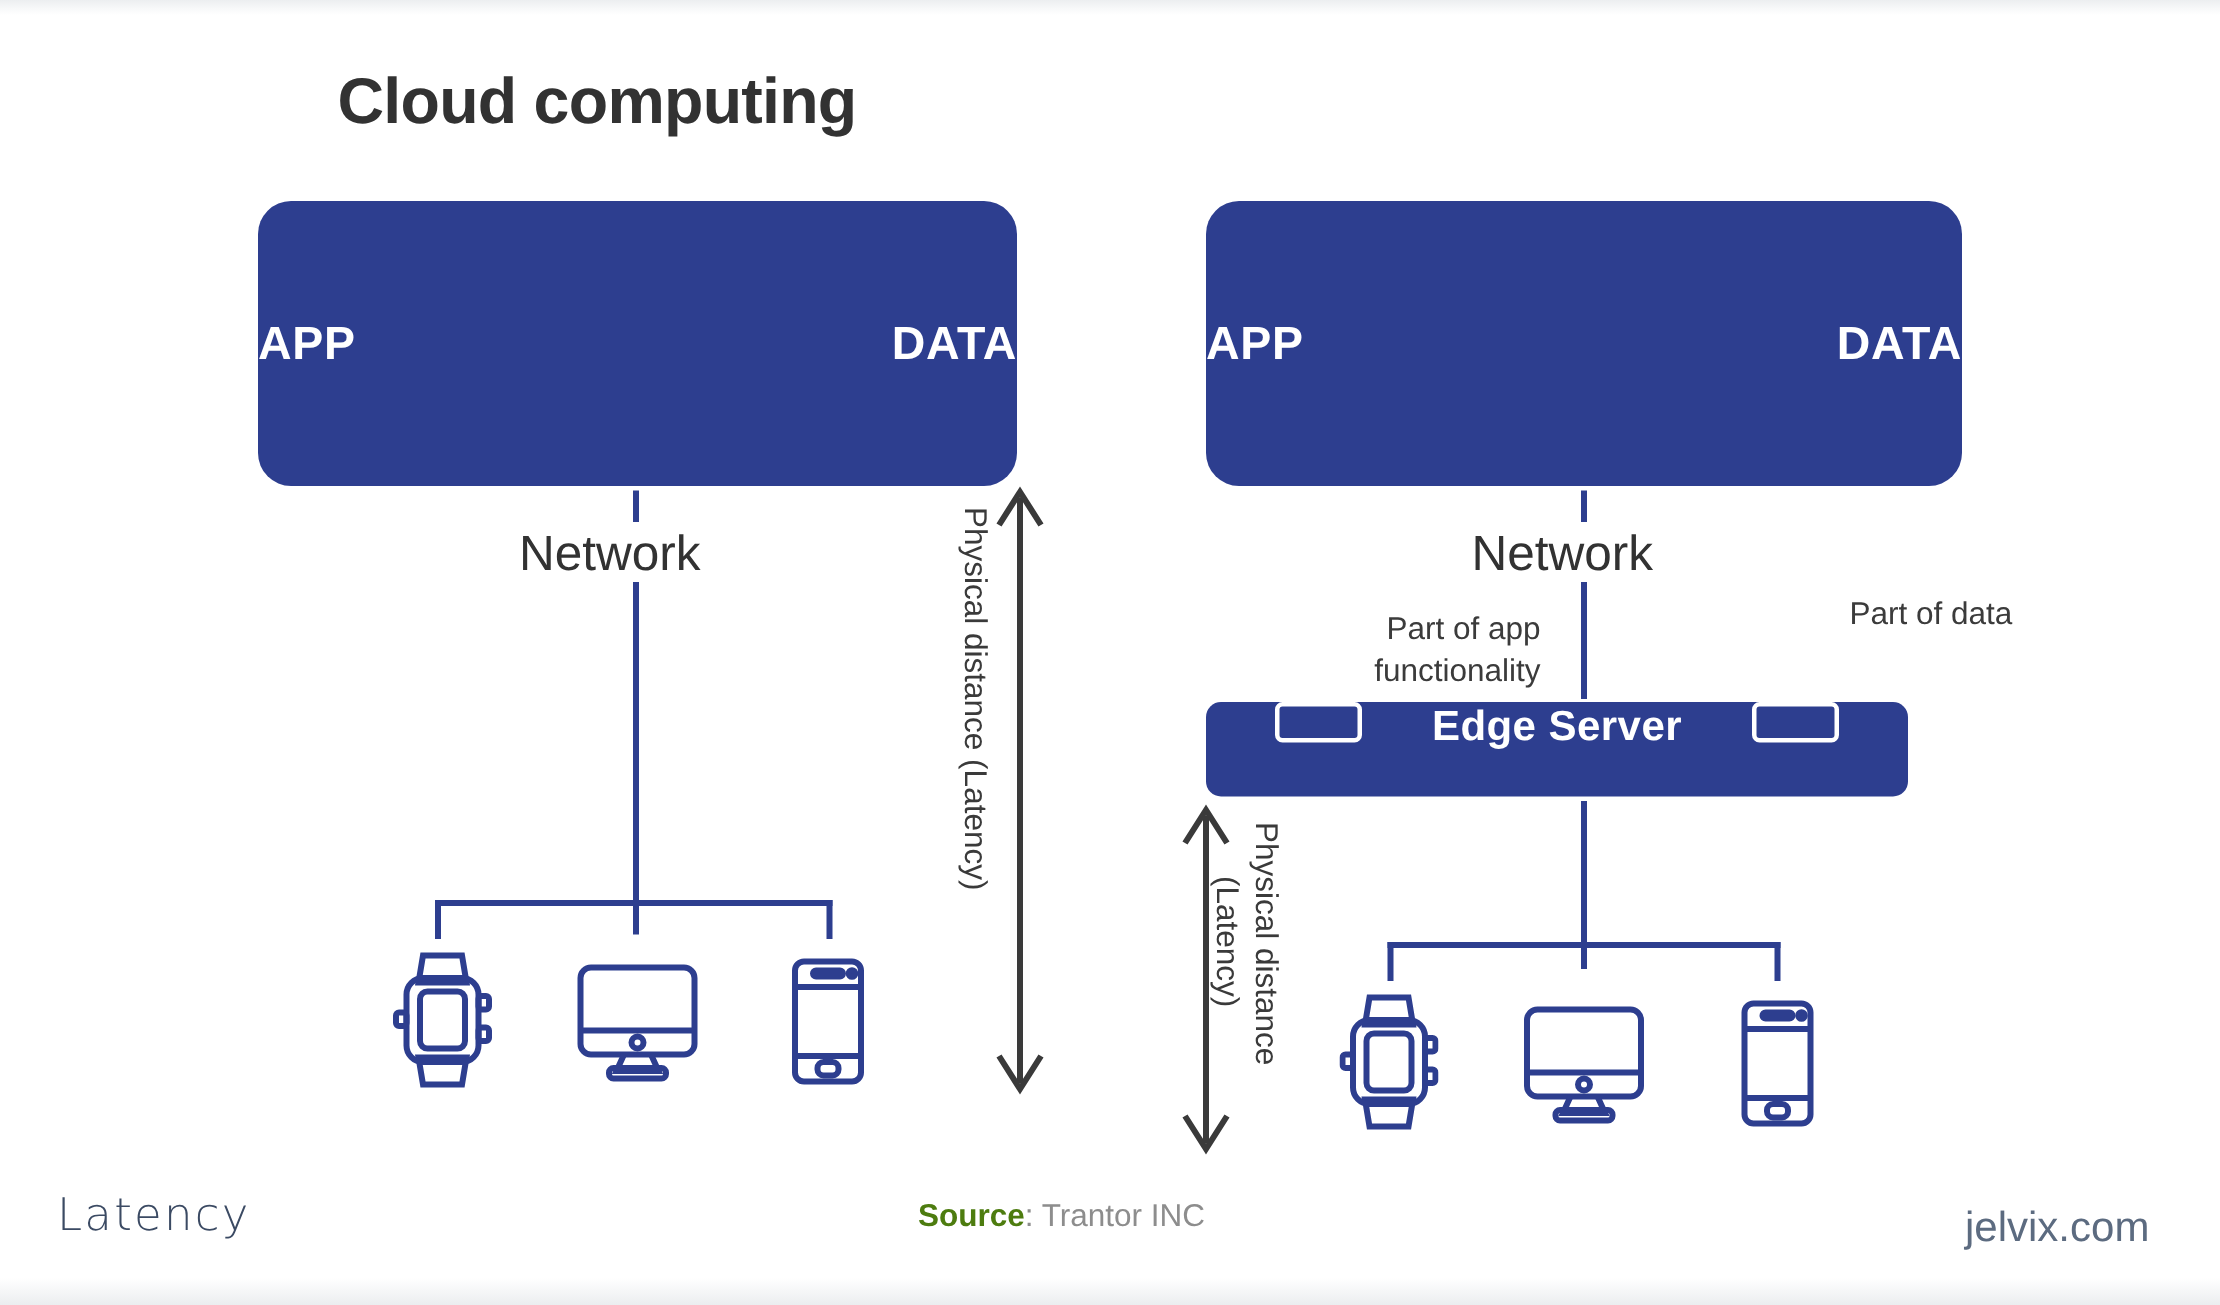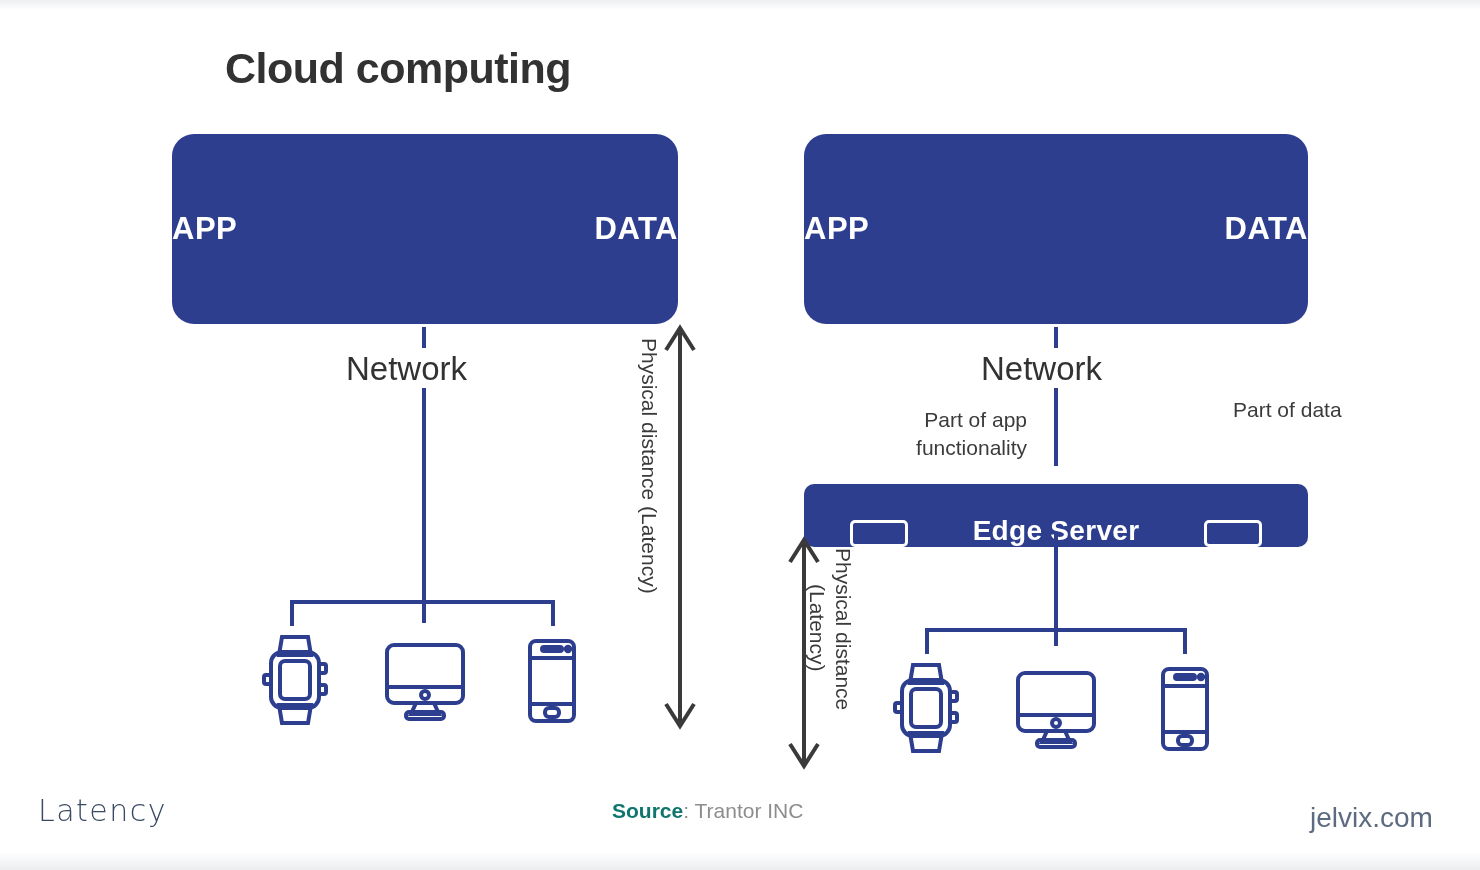--- a/index.html
+++ b/index.html
@@ -101,29 +101,28 @@
     font-size: 21px;
     color: #3b3b3b;
     line-height: 1.35;
   }
   #note-app  { left: 847px; top: 406px; width: 180px; text-align: right; }
   #note-data { left: 1220px; top: 396px; width: 120px; margin-left: 13px; }
 
   .edge-server-bar {
     position: absolute;
     left: 804px; top: 468px;
-    width: 504px; height: 63px;
+    width: 468px; height: 63px;
     background: #2d3e8f;
     border-radius: 10px;
     display: flex;
-    align-items: flex-end;
+    align-items: flex-start;
     justify-content: space-between;
     padding: 0 46px;
     box-sizing: border-box;
-    margin-top: 16px;
   }
   .server-slot {
     width: 58px; height: 27px;
     border: 3px solid #ffffff;
     border-radius: 5px;
     box-sizing: border-box;
   }
   .edge-server-label {
     color: #ffffff;
     font-size: 28px;
@@ -139,21 +138,21 @@
     font-family: "DejaVu Sans", sans-serif;
     font-weight: 300;
     letter-spacing: 1.5px;
   }
   .footer-source {
     position: absolute;
     left: 612px; top: 799px;
     font-size: 21px;
     color: #8d8d8d;
   }
-  .footer-source b { color: #0f766e; }
+  .footer-source b { color: #4d7c0f; }
   .footer-site {
     position: absolute;
     left: 1310px; top: 802px;
     font-size: 28px;
     color: #5c6b80;
   }
   svg { display: block; }
   .icon-wrap { position: absolute; }
 </style>
 </head>

